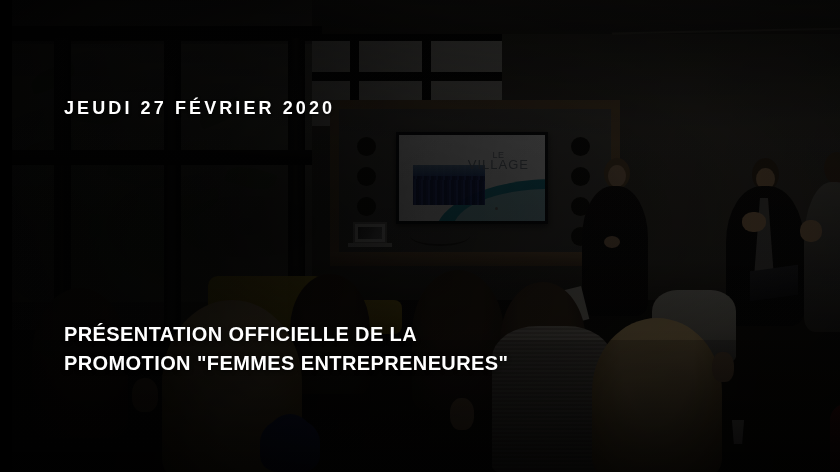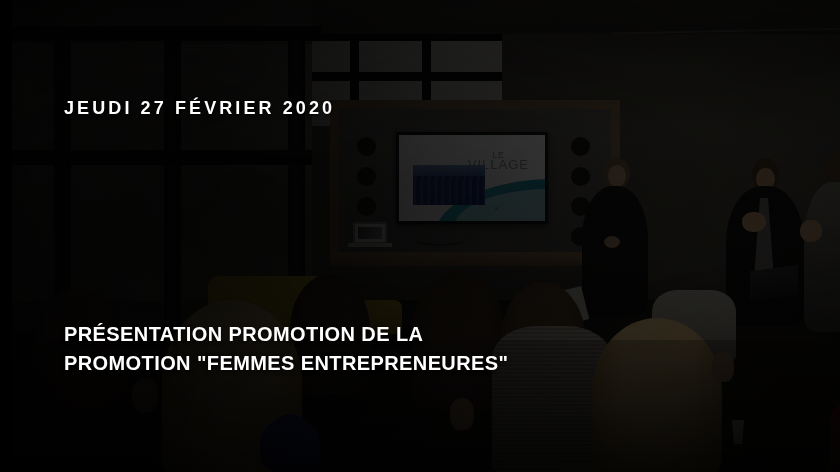--- a/index.html
+++ b/index.html
@@ -629,18 +629,18 @@
   <div class="scrim"></div>
   <div class="scrim2"></div>
   <div class="scrim3"></div>
 
   <div class="content">
 
     <div class="event-date">JEUDI 27 FÉVRIER 2020</div>
 
 
     <div class="subtitle-block">
-      <div class="subtitle-line">PRÉSENTATION PROMOTION DE LA</div>
+      <div class="subtitle-line">PRÉSENTATION OFFICIELLE DE LA</div>
       <div class="subtitle-line">PROMOTION "FEMMES ENTREPRENEURES"</div>
     </div>
 
   </div>
 </div>
 
 </body></html>

